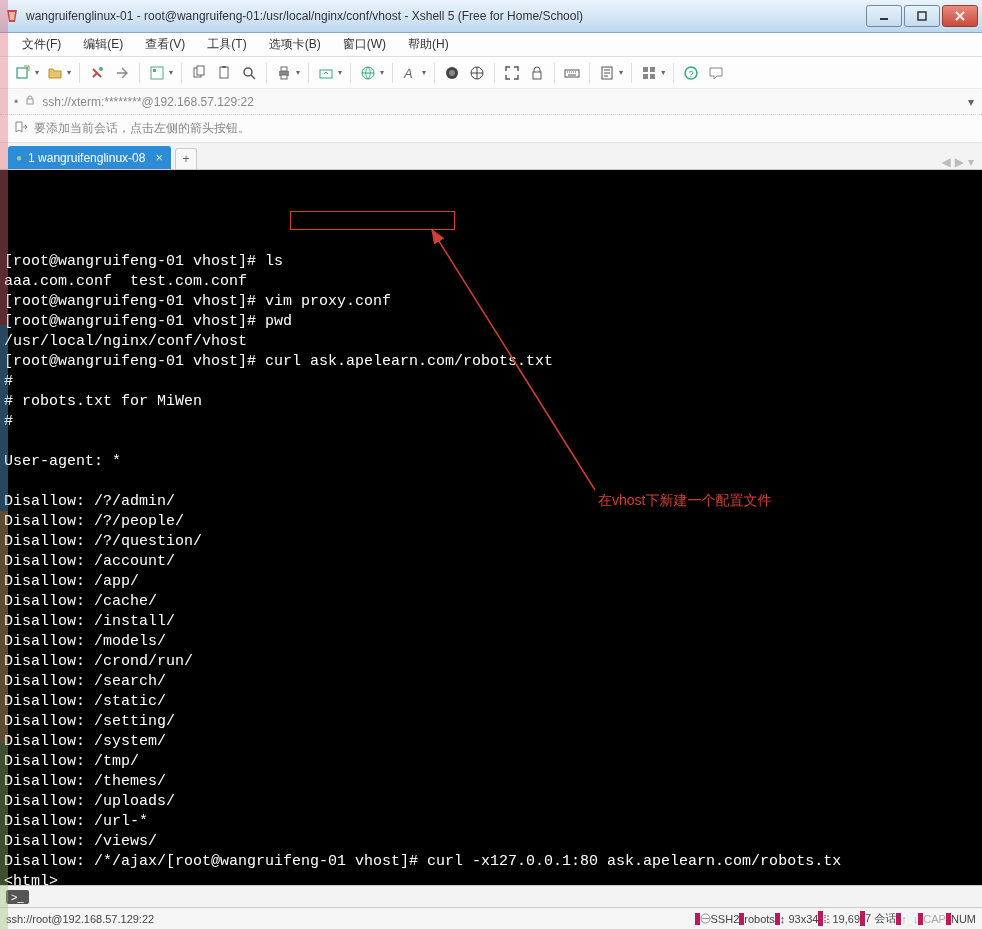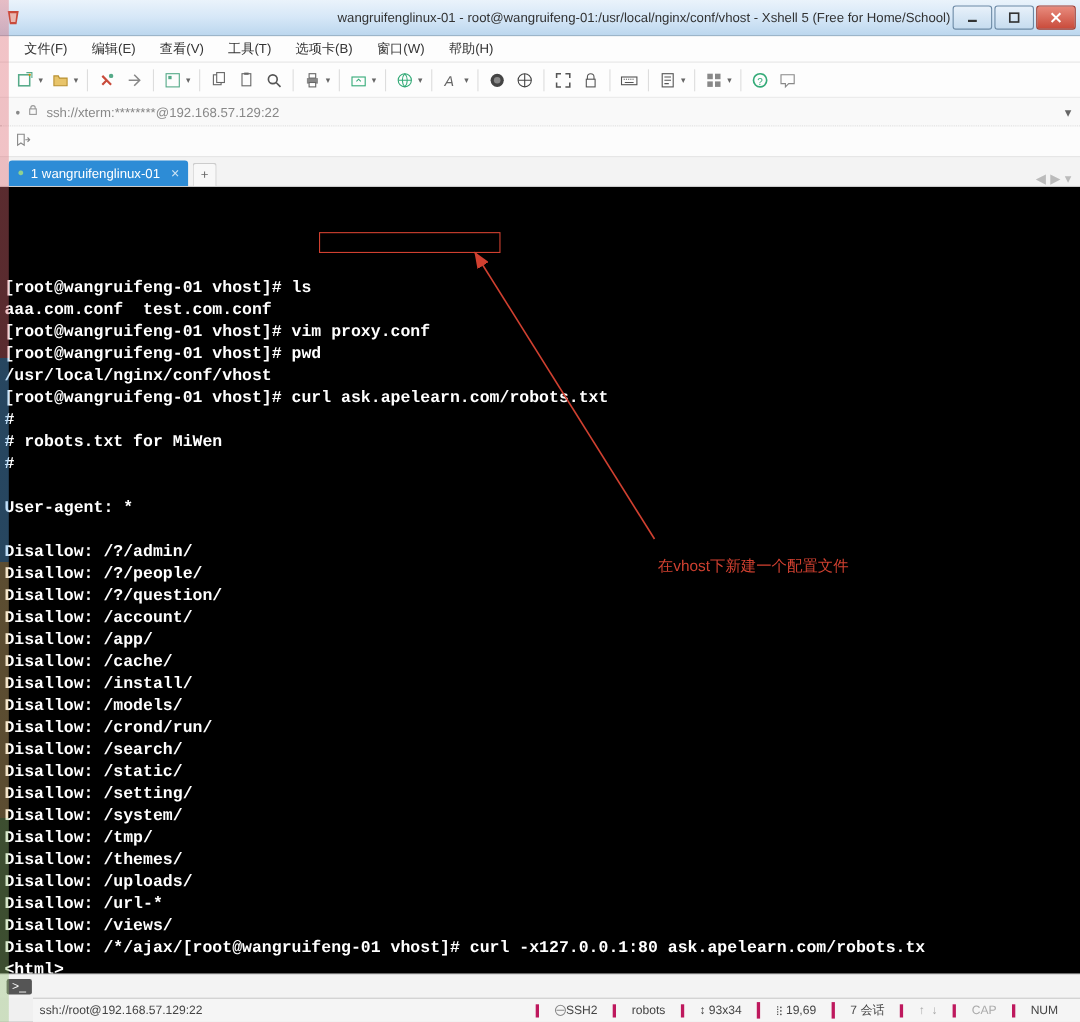--- a/index.html
+++ b/index.html
@@ -14,21 +14,20 @@
     flex-direction: column;
   }
   
   .titlebar {
     height: 30px;
     background: linear-gradient(to bottom, #eaf3fb 0%, #d6e7f7 50%, #bcd7ee 100%);
     display: flex;
     align-items: center;
     padding: 16px 4px;
     border-bottom: 1px solid #8aa8c0;
-    text-align: right;
   }
   .titlebar .app-icon {
     width: 16px; height: 16px; margin-right: 6px;
     color: #c0392b;
   }
   .titlebar .title { flex: 1; color: #333; font-size: 12px; }
   .titlebar .win-controls { display: flex; gap: 0; }
   .titlebar .win-btn {
     width: 36px; height: 22px;
     display: flex; align-items: center; justify-content: center;
@@ -160,37 +159,36 @@
     background: black;
     color: white;
     font-family: "Consolas", "Courier New", monospace;
     font-size: 15px;
     line-height: 20px;
     padding: 2px 4px;
     position: relative;
     overflow: hidden;
     white-space: pre;
   }
-  .terminal .line { height: 20px; font-weight: bold; }
+  .terminal .line { height: 20px; }
   .highlight-box {
     position: absolute;
     border: 1px solid #d04030;
     pointer-events: none;
   }
   .annotation-arrow {
     position: absolute;
     pointer-events: none;
   }
   .annotation-text {
     position: absolute;
     color: #d04030;
     font-family: "Microsoft YaHei", sans-serif;
     font-size: 14px;
     pointer-events: none;
-    margin-top: 14px;
   }
   
   .bottom-pane {
     height: 22px;
     background: #f3f3f3;
     border-top: 1px solid #cbcbcb;
     display: flex;
     align-items: center;
     padding-left: 6px;
   }
@@ -204,26 +202,25 @@
   
   .statusbar {
     height: 22px;
     background: #f5f5f5;
     border-top: 1px solid #cbcbcb;
     display: flex;
     align-items: center;
     padding: 0 6px;
     font-size: 11px;
     color: #444;
-    margin-left: 30px;
   }
   .statusbar .left { flex: 1; }
   .statusbar .cell {
-    padding: 0 14px;
-    border-left: 3px solid #be185d;
+    padding: 0 0;
+    border-left: 5px solid #be185d;
     display: flex; align-items: center; gap: 0;
   }
   .statusbar svg { width: 11px; height: 11px; }
 </style>
 </head>
 <body>
 
 <div class="left-strip"></div>
 
 <div class="titlebar">
@@ -421,26 +418,27 @@
       </svg></span>
   <span>ssh://xterm:********@192.168.57.129:22</span>
   <span class="expand">▾</span>
 </div>
 
 <div class="hintbar">
   <span><svg viewBox="0 0 14 14">
         <path d="M2 2h6v10l-3-2-3 2z" fill="none" stroke="#888"></path>
         <path d="M9 7h4M11 5l2 2-2 2" fill="none" stroke="#888"></path>
       </svg></span>
+  <span>要添加当前会话，点击左侧的箭头按钮。</span>
 </div>
 
 <div class="tabbar">
   <div class="tab">
     <span class="dot">●</span>
-    <span>1 wangruifenglinux-01</span>
+    <span>1 wangruifenglinux-08</span>
     <span class="close-tab">×</span>
   </div>
   <div class="add-tab">+</div>
   <div class="nav-arrows">
     <span>◀</span>
     <span>▶</span>
     <span>▾</span>
   </div>
 </div>
 

